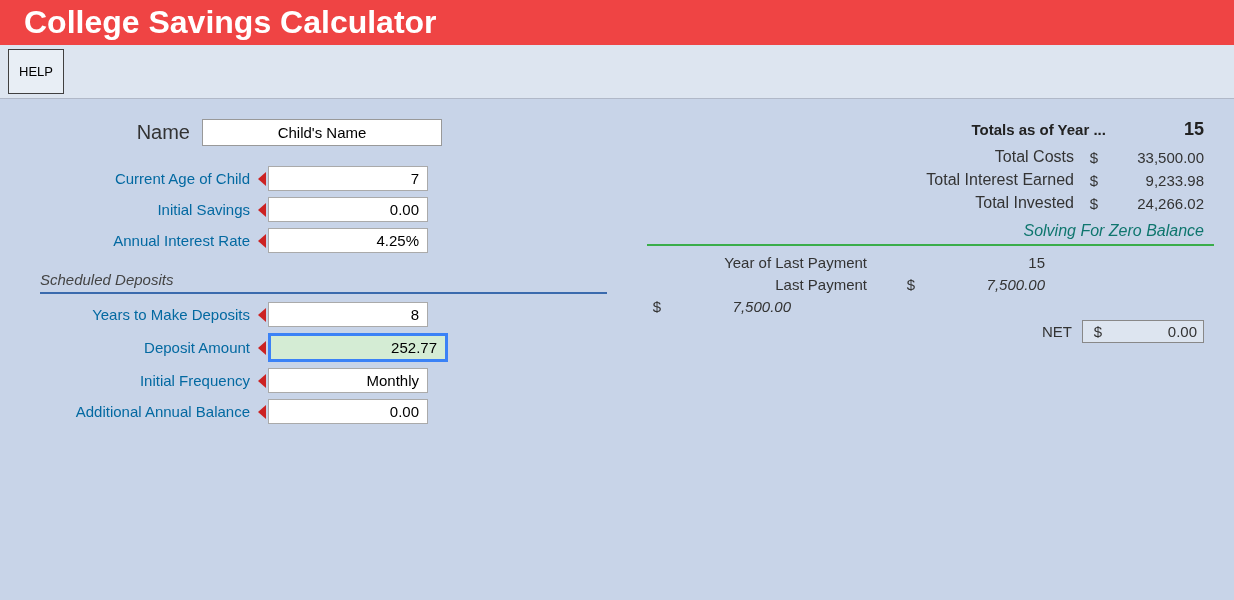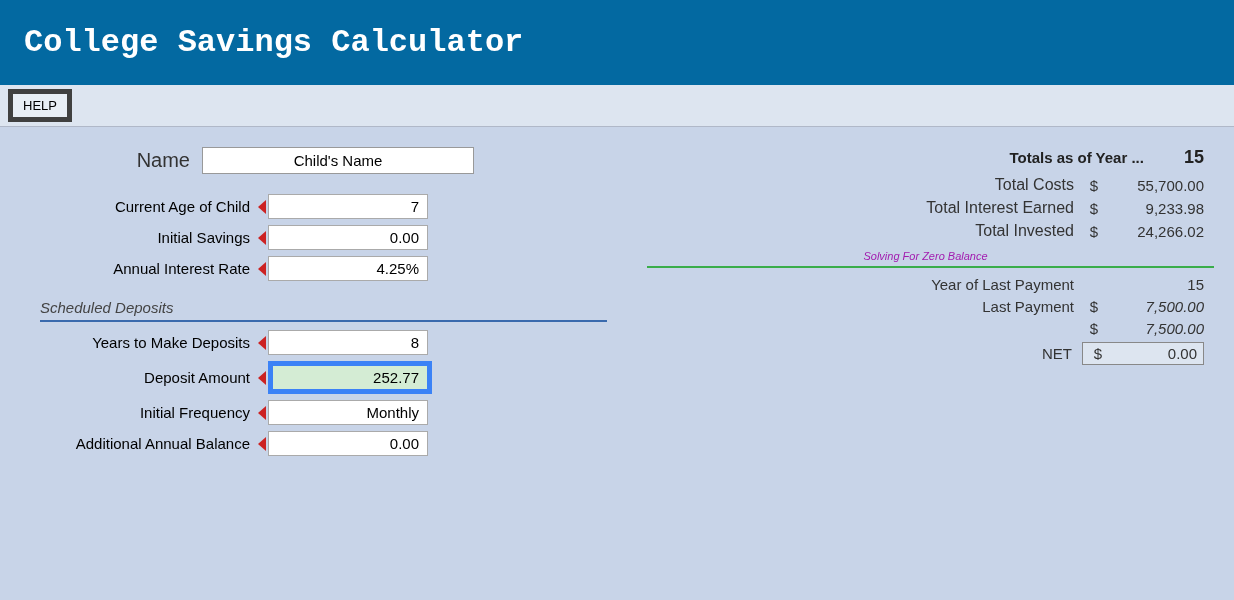--- a/index.html
+++ b/index.html
@@ -3,38 +3,37 @@
   <meta charset="utf-8">
   <style>
     * { box-sizing: border-box; margin: 0; padding: 0; }
     body {
       font-family: Arial, sans-serif;
       background: #c8d4e8;
       width: 1234px;
       min-height: 600px;
     }
     .header {
-      background: #0369a1;
-      padding: 24px 24px;
-      font-family: Liberation Mono, monospace;
+      background: #ef4444;
+      padding: 4px 24px;
     }
     .header h1 {
       color: white;
       font-size: 32px;
       font-weight: bold;
     }
     .help-bar {
       background: #dde5f0;
       padding: 4px 8px;
       border-bottom: 1px solid #b0b8c8;
     }
     .help-btn {
       background: #e8eef5;
-      border: 5px solid #404040;
-      padding: 4px 10px;
+      border: 1px solid #404040;
+      padding: 14px 10px;
       font-size: 13px;
       cursor: pointer;
     }
     .main-content {
       display: flex;
       padding: 10px 0;
     }
     .left-panel {
       flex: 1;
       padding: 10px 20px 10px 40px;
@@ -55,35 +54,35 @@
       color: #333;
       width: 70px;
       text-align: right;
       margin-right: 12px;
     }
     .name-input {
       border: 1px solid #999;
       background: white;
       padding: 4px 8px;
       font-size: 15px;
-      width: 272px;
+      width: 240px;
       text-align: center;
     }
     
     .form-section {
       margin-bottom: 10px;
     }
     .form-row {
       display: flex;
       align-items: center;
       margin-bottom: 6px;
     }
     .form-label {
       font-size: 15px;
-      color: #000000;
+      color: #0369a1;
       text-align: right;
       width: 210px;
       margin-right: 8px;
     }
     .form-input-wrap {
       position: relative;
       display: flex;
       align-items: center;
     }
     .red-triangle {
@@ -110,33 +109,34 @@
       text-align: left;
       margin-bottom: 4px;
     }
     .section-divider {
       border: none;
       border-top: 2px solid #3a6aad;
       margin-bottom: 8px;
     }
     .deposit-input-green {
       background: #d4ecd4;
-      border: 5px solid #3b82f6;
+      border: 3px solid #3b82f6;
       padding: 3px 8px;
       font-size: 15px;
-      width: 164px;
+      width: 180px;
       text-align: right;
     }
     
     .totals-header-row {
       display: flex;
       justify-content: flex-end;
       align-items: baseline;
       margin-bottom: 8px;
       padding-right: 10px;
+      gap: 38px;
     }
     .totals-header-label {
       font-size: 15px;
       font-weight: bold;
       color: #222;
       margin-right: 40px;
     }
     .totals-header-year {
       font-size: 18px;
       font-weight: bold;
@@ -166,38 +166,38 @@
       font-size: 15px;
       color: #333;
       width: 100px;
       text-align: right;
     }
     
     .solving-section {
       margin-top: 10px;
     }
     .solving-title {
-      font-size: 11px;
+      font-size: 16px;
       font-style: italic;
-      color: #a21caf;
-      text-align: center;
+      color: #0f766e;
+      text-align: right;
       margin-bottom: 4px;
       padding-right: 10px;
     }
     .solving-divider {
       border: none;
       border-top: 2px solid #3aad4a;
       margin-bottom: 8px;
     }
     .solving-row {
       display: flex;
       align-items: center;
       margin-bottom: 5px;
-      justify-content: flex-end;
       padding-right: 10px;
+      gap: 24px;
     }
     .solving-label {
       font-size: 15px;
       color: #333;
       text-align: right;
       width: 220px;
       margin-right: 10px;
     }
     .solving-dollar {
       font-size: 15px;
@@ -339,21 +339,21 @@
   <div class="right-panel">
 
     <div class="totals-header-row">
       <span class="totals-header-label">Totals as of Year ...</span>
       <span class="totals-header-year">15</span>
     </div>
 
     <div class="totals-row">
       <span class="totals-label">Total Costs</span>
       <span class="totals-dollar">$</span>
-      <span class="totals-value">55,700.00</span>
+      <span class="totals-value">33,500.00</span>
     </div>
 
     <div class="totals-row">
       <span class="totals-label">Total Interest Earned</span>
       <span class="totals-dollar">$</span>
       <span class="totals-value">9,233.98</span>
     </div>
 
     <div class="totals-row">
       <span class="totals-label">Total Invested</span>

